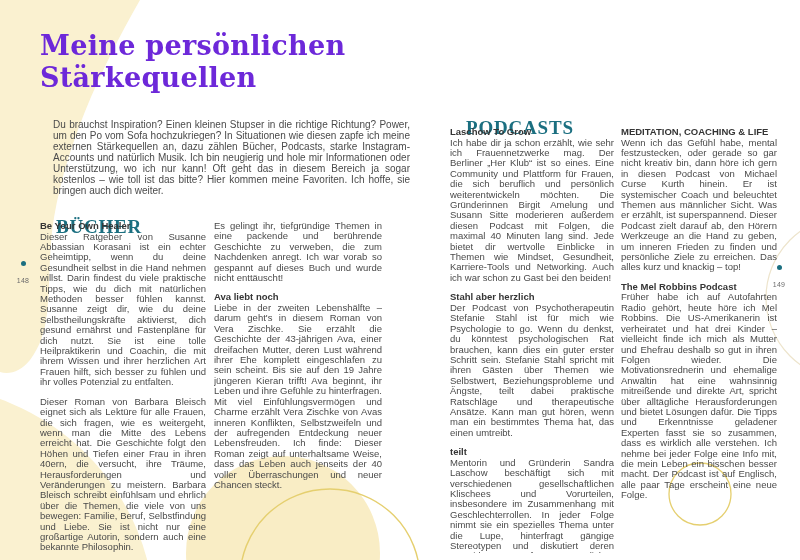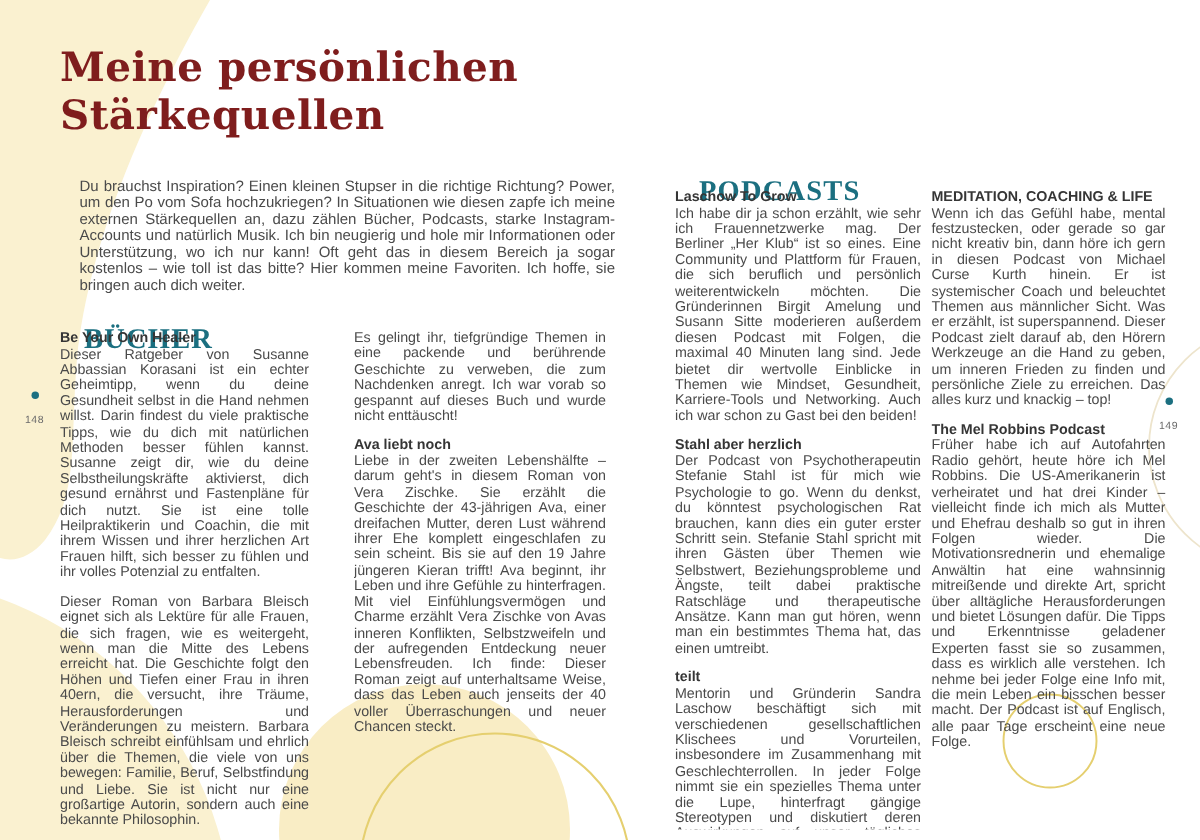--- a/index.html
+++ b/index.html
@@ -6,41 +6,41 @@
   .spread{
     position:relative;width:800px;height:560px;background:#ffffff;overflow:hidden;
     font-family:"Liberation Sans","DejaVu Sans",sans-serif;color:#474747;
   }
   .deco{position:absolute;left:0;top:0;width:800px;height:560px;z-index:0;}
   .layer{position:absolute;z-index:1;}
 
   .title{
     position:absolute;left:40px;top:30px;width:340px;margin:0;
     font-family:"DejaVu Serif","Liberation Serif",serif;
-    font-weight:700;font-size:27px;line-height:1.2;color:#7f1d1d;letter-spacing:.3px;
+    font-weight:700;font-size:27px;line-height:1.2;color:#6d28d9;letter-spacing:.3px;
   }
   .intro{
     position:absolute;left:40px;top:106px;width:357px;margin:13px;
     font-size:10px;line-height:11px;color:#4a4a4a;
     text-align:justify;hyphens:auto;-webkit-hyphens:auto;
   }
   .section-heading{
     position:absolute;margin:16px;
     font-family:Liberation Serif, serif;
     font-weight:700;font-size:19px;color:#1b6f80;letter-spacing:.8px;
   }
   #heading-buecher{left:40px;top:200px;text-align:right;}
   #heading-podcasts{left:450px;top:101px;}
 
   .col{
     position:absolute;font-size:9.5px;line-height:10.4px;color:#4a4a4a;
     text-align:justify;hyphens:auto;-webkit-hyphens:auto;overflow:hidden;
   }
   #col1{left:40px;top:221px;width:166px;height:332px;}
-  #col2{left:214px;top:221px;width:168px;height:332px;margin-left:22px;}
+  #col2{left:214px;top:221px;width:168px;height:332px;}
   #col3{left:450px;top:127px;width:164px;height:426px;}
   #col4{left:621px;top:127px;width:156px;height:426px;}
   .col h3{
     margin:0;padding:0;font-size:9.5px;line-height:10.6px;color:#353535;
     font-weight:700;text-align:left;
   }
   .col p{margin:0 0 9px 0;}
 
   .pagenum{position:absolute;text-align:center;z-index:1;}
   #pagenum-left{left:12px;top:261px;width:22px;}

